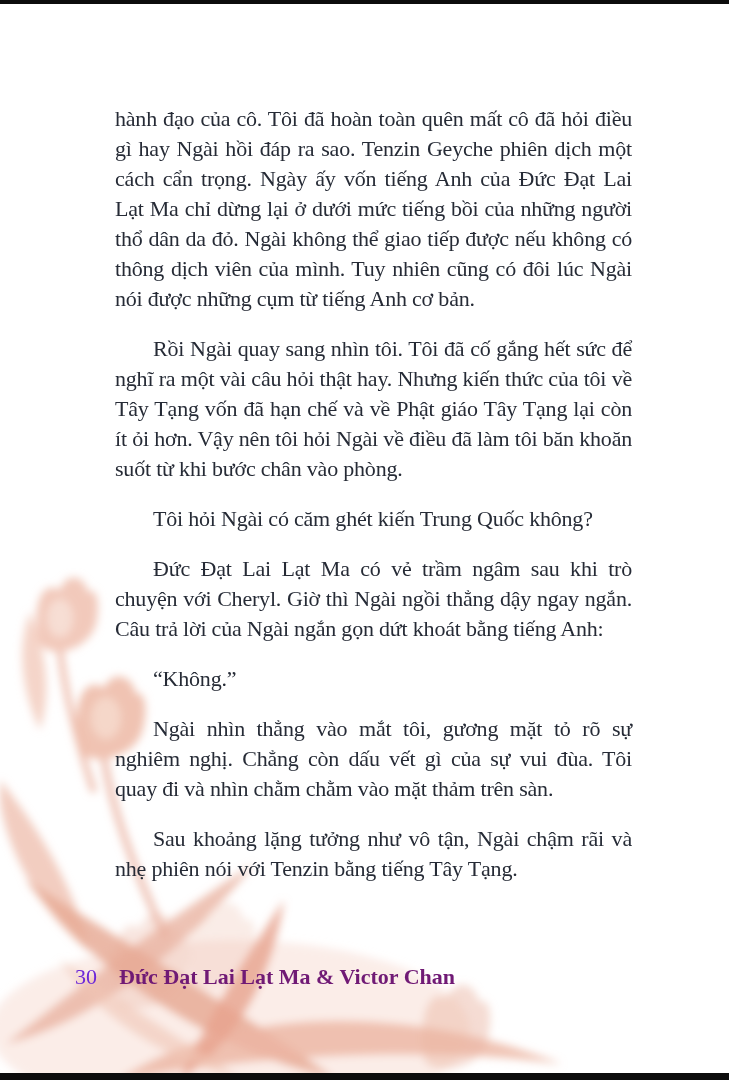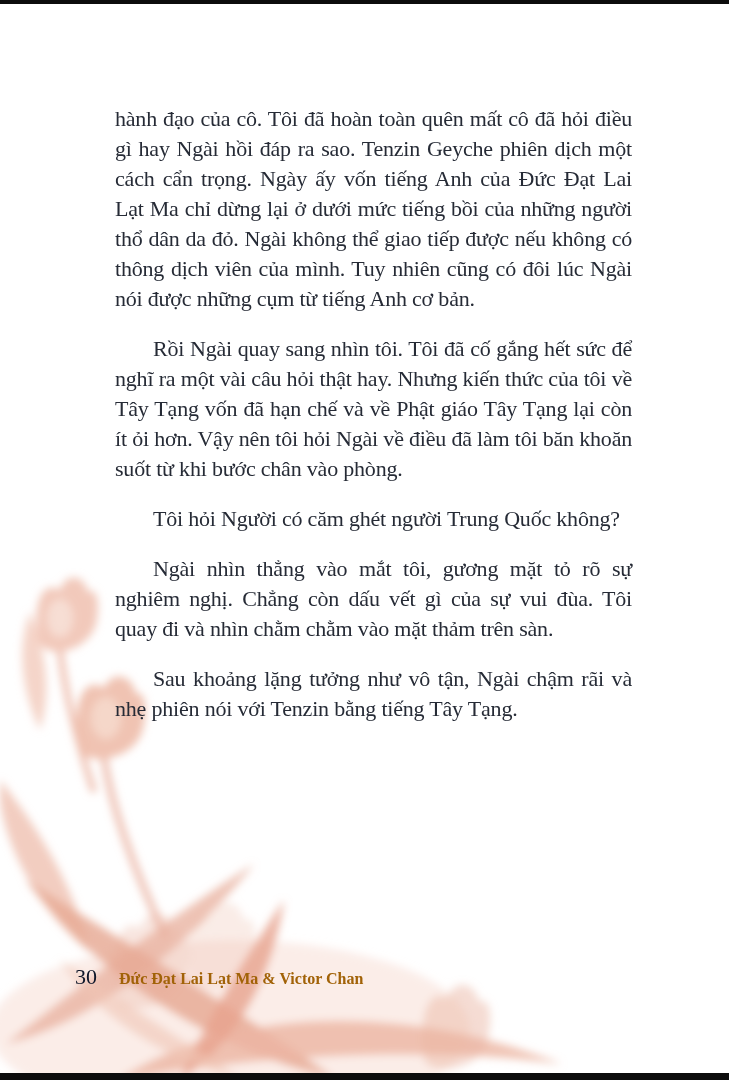--- a/index.html
+++ b/index.html
@@ -65,27 +65,27 @@
 
   .footer {
     position: absolute;
     left: 75px;
     top: 964px;
     width: 580px;
     z-index: 2;
     white-space: nowrap;
   }
   .page-number {
-    color: #0f172a;
+    color: #6d28d9;
     font-size: 22px;
     font-family: "Liberation Serif", serif;
   }
   .running-title {
-    color: #a16207;
-    font-size: 16px;
+    color: #701a75;
+    font-size: 22px;
     font-weight: bold;
     margin-left: 22px;
     font-family: "Liberation Serif", serif;
   }
 </style>
 </head>
 <body>
 
 <div class="page">
 
@@ -118,21 +118,23 @@
       <path d="M38 640 C32 600 44 580 60 590 C66 572 84 574 88 592 C98 586 100 606 96 624 C90 646 62 656 48 650 C42 647 39 644 38 640 Z" fill="#f1c6b7" opacity="0.95"></path>
       <ellipse cx="60" cy="618" rx="13" ry="19" fill="#f9e4db" opacity="0.8"></ellipse>
       <path d="M78 742 C72 698 86 676 104 688 C112 670 132 674 136 694 C146 690 148 712 142 732 C134 756 100 764 86 756 C80 752 79 748 78 742 Z" fill="#eebcaa" opacity="0.9"></path>
       <ellipse cx="106" cy="718" rx="15" ry="21" fill="#f7ddd2" opacity="0.75"></ellipse>
     </g>
   </svg>
 
   <div class="text-block" id="paragraphs">
       <p>hành đạo của cô. Tôi đã hoàn toàn quên mất cô đã hỏi điều gì hay Ngài hồi đáp ra sao. Tenzin Geyche phiên dịch một cách cẩn trọng. Ngày ấy vốn tiếng Anh của Đức Đạt Lai Lạt Ma chỉ dừng lại ở dưới mức tiếng bồi của những người thổ dân da đỏ. Ngài không thể giao tiếp được nếu không có thông dịch viên của mình. Tuy nhiên cũng có đôi lúc Ngài nói được những cụm từ tiếng Anh cơ bản.</p>
       <p class="indent">Rồi Ngài quay sang nhìn tôi. Tôi đã cố gắng hết sức để nghĩ ra một vài câu hỏi thật hay. Nhưng kiến thức của tôi về Tây Tạng vốn đã hạn chế và về Phật giáo Tây Tạng lại còn ít ỏi hơn. Vậy nên tôi hỏi Ngài về điều đã làm tôi băn khoăn suốt từ khi bước chân vào phòng.</p>
-      <p class="indent">Tôi hỏi Người có căm ghét người Trung Quốc không?</p>
+      <p class="indent">Tôi hỏi Ngài có căm ghét kiến Trung Quốc không?</p>
+      <p class="indent">Đức Đạt Lai Lạt Ma có vẻ trầm ngâm sau khi trò chuyện với Cheryl. Giờ thì Ngài ngồi thẳng dậy ngay ngắn. Câu trả lời của Ngài ngắn gọn dứt khoát bằng tiếng Anh:</p>
+      <p class="indent">“Không.”</p>
       <p class="indent">Ngài nhìn thẳng vào mắt tôi, gương mặt tỏ rõ sự nghiêm nghị. Chẳng còn dấu vết gì của sự vui đùa. Tôi quay đi và nhìn chằm chằm vào mặt thảm trên sàn.</p>
       <p class="indent">Sau khoảng lặng tưởng như vô tận, Ngài chậm rãi và nhẹ phiên nói với Tenzin bằng tiếng Tây Tạng.</p>
     </div>
 
   <div class="footer">
     <span class="page-number">30</span><span class="running-title">Đức Đạt Lai Lạt Ma &amp; Victor Chan</span>
   </div>
 
   <div class="letterbox bottom"></div>
 

